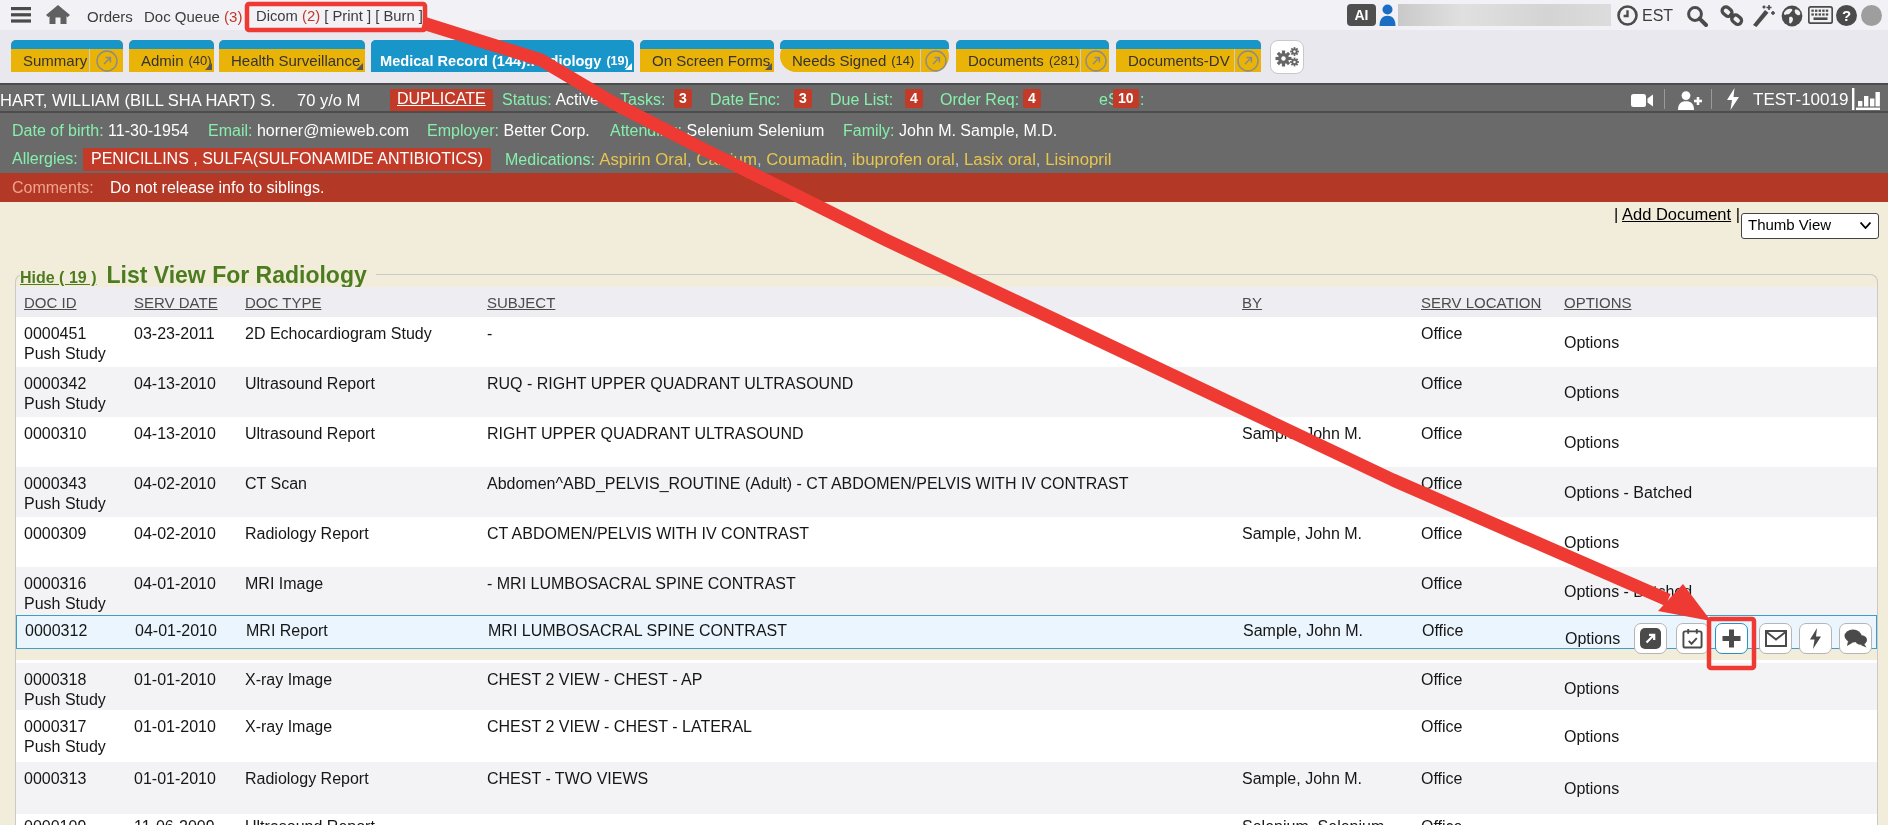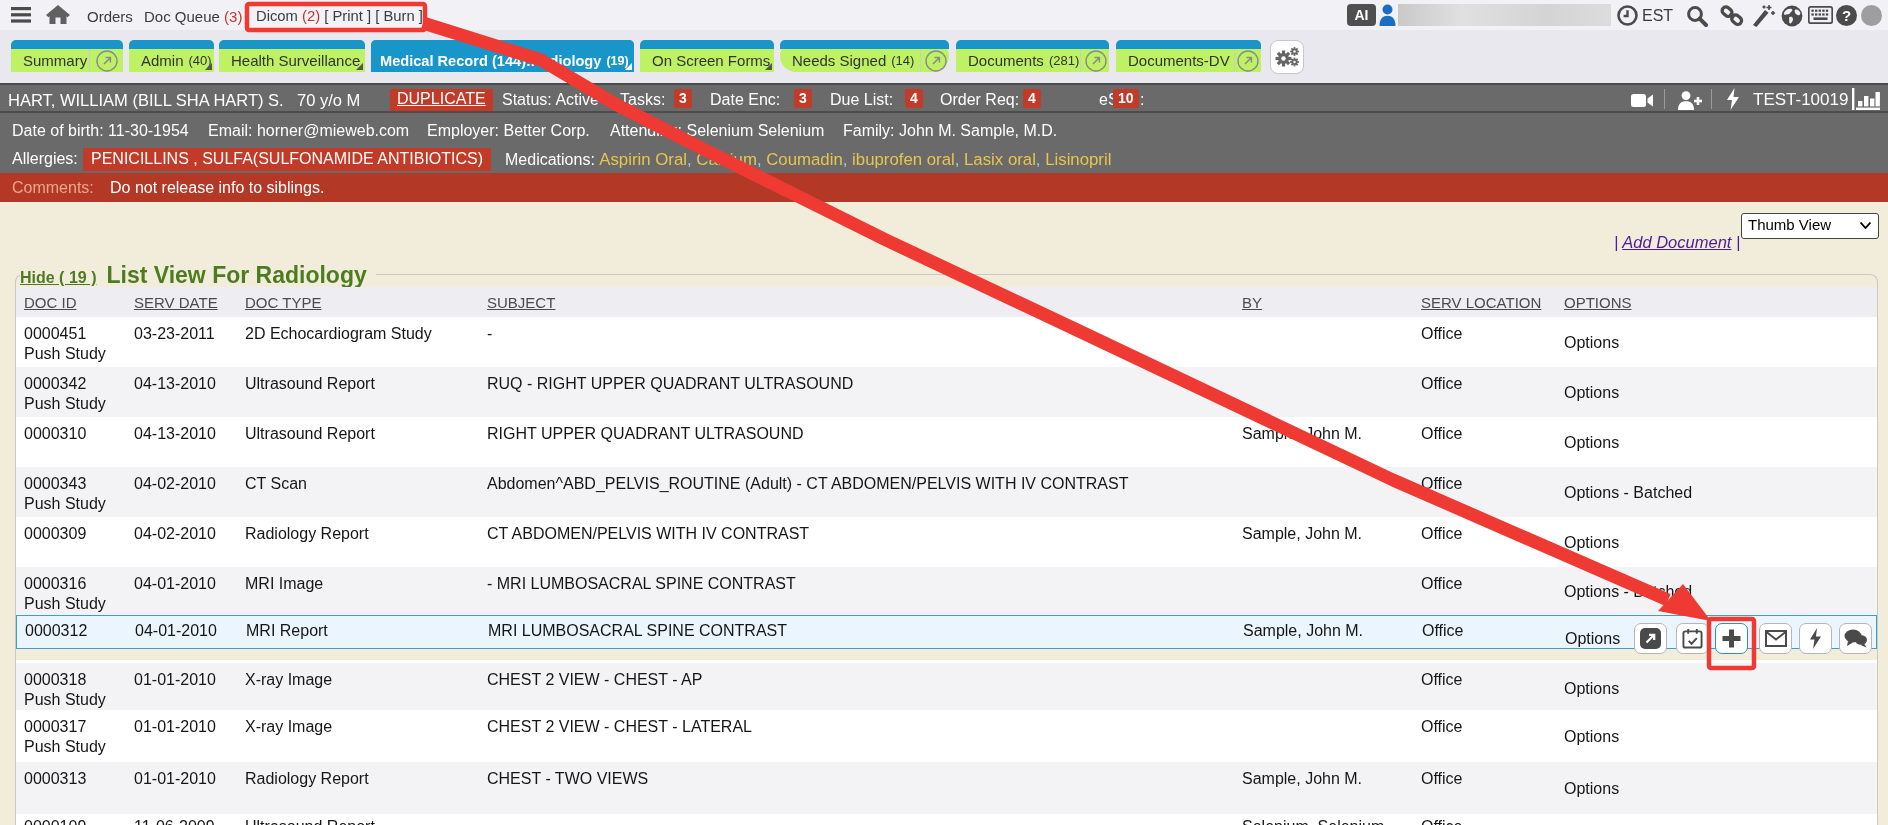--- a/index.html
+++ b/index.html
@@ -7,45 +7,45 @@
 body { position:relative; background:#f2ecdb; }
 .abs { position:absolute; }
 
 
 #topbar { position:absolute; left:0; top:0; width:1888px; height:40px; background:#f2f1f6; border-bottom:2px solid #464646; }
 #topbar .nav { position:absolute; top:8px; font-size:15px; color:#3c3c3c; white-space:nowrap; }
 .rednum { color:#c0392b; }
 
 
 #tabbar { position:absolute; left:0; top:30px; width:1888px; height:53px; background:#e9e8ef; }
-.tab { position:absolute; top:10px; height:32px; background:#bef264; border-radius:5px 5px 0 0; }
+.tab { position:absolute; top:10px; height:32px; background:#eab308; border-radius:5px 5px 0 0; }
 .tab .blue { position:absolute; left:0; top:0; width:100%; height:9px; background:#1996c9; border-radius:5px 5px 0 0; }
 .tab .tlab { position:absolute; left:0; top:9px; right:0; bottom:0; display:flex; align-items:center; padding-left:12px; font-size:15px; color:#333; white-space:nowrap; }
 .tab .cnt { font-size:13px; margin-left:5px; color:#333; }
 .tab.active { background:#1996c9; }
 .tab.active .tlab { color:#fff; font-weight:bold; }
 .tri { position:absolute; right:2px; bottom:2px; width:0; height:0; border-left:7px solid transparent; border-bottom:7px solid #555; }
 .tabdiv { position:absolute; top:9px; bottom:0; width:1px; background:#ccc; }
 
 
 #phead { position:absolute; left:0; top:83px; width:1888px; height:90px; background:#6a6a6a; color:#fff; font-size:16px; border-top:2px solid #4c4c4c; }
 #phr1 { position:absolute; left:0; top:0; width:100%; height:28px; border-bottom:2px solid #4d4d4d; }
 #phr1 * { white-space:nowrap; }
-.lbl { color:#ffffff; }
+.lbl { color:#86efac; }
 .badge { display:inline-block; background:#c23b28; color:#fff; font-weight:bold; font-size:14px; padding:1px 5px 2px; border-radius:2px; }
 #phr2 { position:absolute; left:0; top:32px; width:100%; height:28px; }
 #phr3 { position:absolute; left:0; top:60px; width:100%; height:28px; }
 .meds { color:#e8c54d; font-size:16.8px; }
 .medc { color:#a8c8e8; }
 
 
 #cmt { position:absolute; left:0; top:173px; width:1888px; height:29px; background:#b43826; }
 
 
-#adddoc { position:absolute; top:233px; left:1614px; font-size:16.5px; color:#4c1d95;font-style:italic; }
+#adddoc { position:absolute; top:205px; left:1614px; font-size:16.5px; color:#000000; }
 #thumbsel { position:absolute; left:1741px; top:213px; width:138px; height:26px; border:1px solid #444; border-radius:3px; background:#fff; font-size:15px; color:#000; padding-left:6px; line-height:22px; }
 #fs { position:absolute; left:15px; top:274px; width:1863px; height:600px; border:1px solid #c9c9c9; border-bottom:none; border-radius:8px 8px 0 0; }
 #legend { position:absolute; left:4px; top:-13px; background:#f2ecdb; padding:0 9px 0 0; white-space:nowrap; }
 #hide { font-size:16px; font-weight:bold; color:#4c7c1f; text-decoration:underline; }
 #lvh { font-size:23px; font-weight:bold; color:#4c7c1f; margin-left:10px; }
 
 
 #tbl { position:absolute; left:16px; top:287px; width:1861px; }
 #thead { position:absolute; left:0; top:0; width:100%; height:46px; background:#ededf2; border-bottom:1px solid #9a9a9a; }
 .th { position:absolute; top:7px; font-size:15px; color:#4b4b4b; text-decoration:underline; white-space:nowrap; }
@@ -228,21 +228,21 @@
             <circle r="5.4"></circle>
             <circle r="2.2" fill="#fff"></circle>
           </g>
         </g>
       </svg>
   </div>
 </div>
 
 <div id="phead">
   <div id="phr1">
-    <div class="abs" style="left:8px;top:6px;font-size:16.5px;">HART, WILLIAM (BILL SHA HART) S.</div>
+    <div class="abs" style="left:0;top:6px;font-size:16.5px;">HART, WILLIAM (BILL SHA HART) S.</div>
     <div class="abs" style="left:297px;top:6px;font-size:16.5px;">70 y/o M</div>
     <div class="abs" style="left:390px;top:4px;background:#c23b28;padding:1px 7px 3px;font-size:16px;"><span style="text-decoration:underline">DUPLICATE</span></div>
     <div class="abs" style="left:502px;top:6px;"><span class="lbl">Status:</span> Active</div>
     <div class="abs" style="left:620px;top:6px;"><span class="lbl">Tasks:</span></div>
     <div class="abs" style="left:674px;top:4px;"><span class="badge">3</span></div>
     <div class="abs" style="left:710px;top:6px;"><span class="lbl">Date Enc:</span></div>
     <div class="abs" style="left:794px;top:4px;"><span class="badge">3</span></div>
     <div class="abs" style="left:830px;top:6px;"><span class="lbl">Due List:</span></div>
     <div class="abs" style="left:905px;top:4px;"><span class="badge">4</span></div>
     <div class="abs" style="left:940px;top:6px;"><span class="lbl">Order Req:</span></div>

